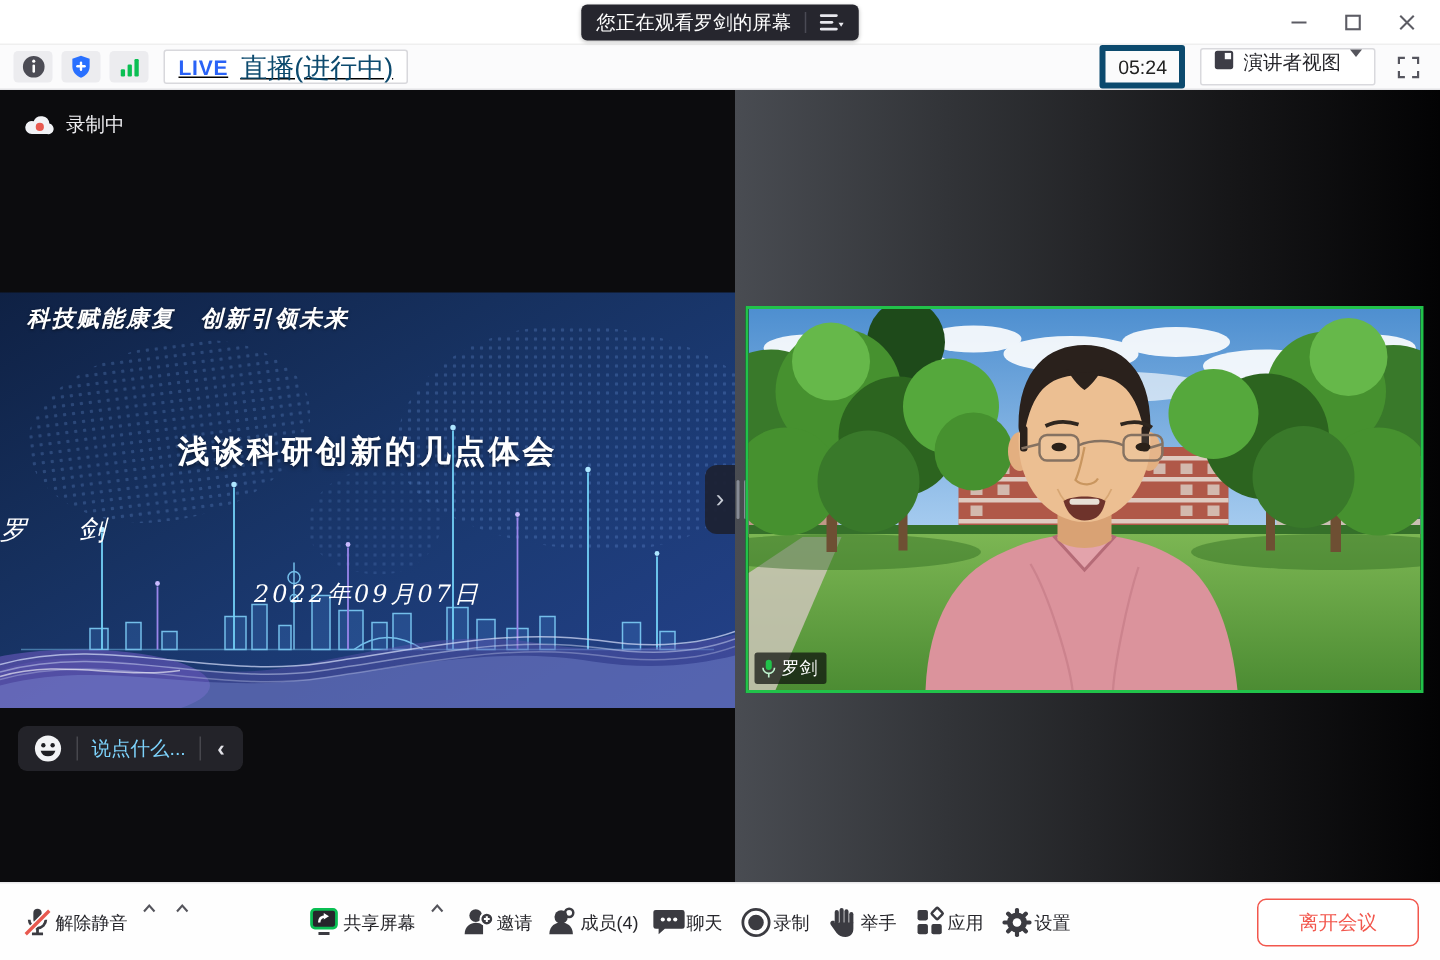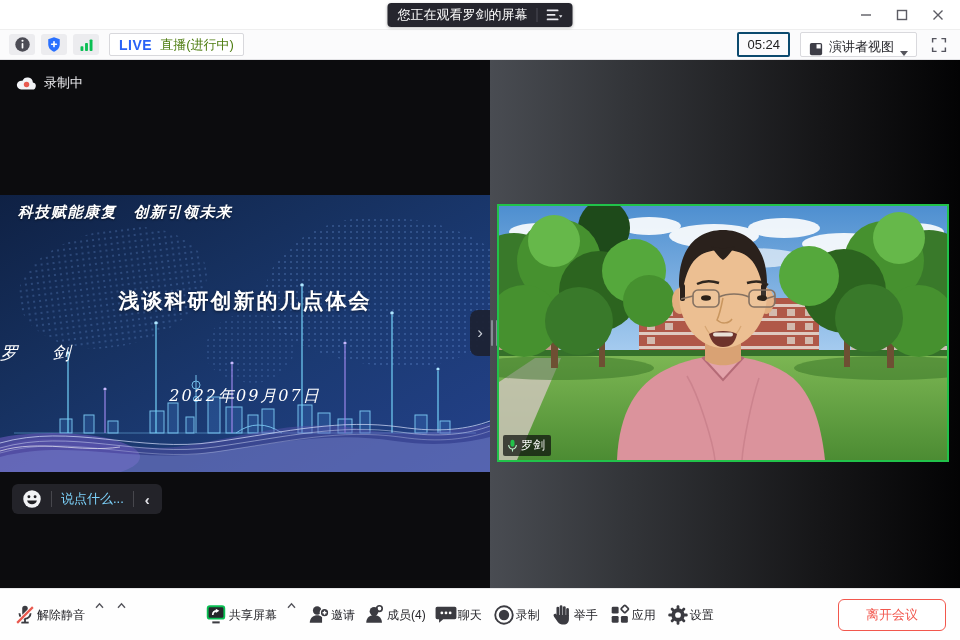--- a/index.html
+++ b/index.html
@@ -15,28 +15,28 @@
     background:#26262e;color:#fff;border-radius:4px;height:24px;
     display:flex;align-items:center;padding:0 10px;gap:9px;font-size:13px;
     box-shadow:0 1px 3px rgba(0,0,0,.25);
   }
   .pill-sep{width:1px;height:14px;background:#4a4a54;}
   .win-controls{position:absolute;right:4px;top:0;height:30px;display:flex;}
   .win-btn{width:36px;height:30px;display:flex;align-items:center;justify-content:center;cursor:pointer;background:transparent;border:none;}
   
   .topbar{height:30px;background:#fbfbfc;border-bottom:1px solid #e3e3e6;box-sizing:border-box;
     display:flex;align-items:center;padding:0 9px;}
-  .topbar-left{display:flex;align-items:center;gap:6px;}
+  .topbar-left{display:flex;align-items:center;gap:6px;text-decoration:underline;}
   .icon-chip{background:#ececef;border-radius:3px;width:26px;height:21px;display:flex;align-items:center;justify-content:center;cursor:pointer;}
   .live-badge{display:flex;align-items:center;gap:8px;border:1px solid #d8d8dc;background:#fff;border-radius:2px;padding:0 9px;height:21px;margin-left:4px;cursor:pointer;}
   .live-word{color:#2962f6;font-weight:bold;font-size:14px;letter-spacing:.5px;}
-  .live-status{font-size:13px;color:#4d7c0f;}
+  .live-status{font-size:18px;color:#0c4a6e;}
   .topbar-right{margin-left:auto;display:flex;align-items:center;gap:10px;}
-  .timer-box{border:2px solid #0c4a6e;border-radius:2px;padding:0 8px;height:21px;line-height:21px;font-size:13px;color:#222;}
-  .view-btn{border:1px solid #d9d9dd;border-radius:2px;background:#fff;display:flex;align-items:flex-end;gap:6px;padding:0 8px;height:23px;font-size:13px;color:#26262b;cursor:pointer;}
+  .timer-box{border:4px solid #0c4a6e;border-radius:2px;padding:0 8px;height:21px;line-height:21px;font-size:13px;color:#222;}
+  .view-btn{border:1px solid #d9d9dd;border-radius:2px;background:#fff;display:flex;align-items:flex-start;gap:6px;padding:0 8px;height:23px;font-size:13px;color:#26262b;cursor:pointer;}
   .caret-down{width:0;height:0;border-left:4px solid transparent;border-right:4px solid transparent;border-top:5px solid #55555c;}
   .fullscreen-chip{width:24px;height:22px;display:flex;align-items:center;justify-content:center;cursor:pointer;}
   
   .main{position:absolute;top:60px;left:0;right:0;bottom:52px;display:flex;}
   .screen-panel{width:490px;background:#0c0c0e;position:relative;overflow:hidden;flex:none;}
   .recording{position:absolute;top:14px;left:16px;display:flex;align-items:center;gap:8px;color:#ededf0;font-size:13px;}
   
   .slide{position:absolute;top:135px;left:0;width:490px;height:277px;overflow:hidden;
     background:linear-gradient(150deg,#0f2144 0%,#16305e 35%,#1b3a73 62%,#24418a 100%);}
   .map-dots{position:absolute;opacity:.55;

